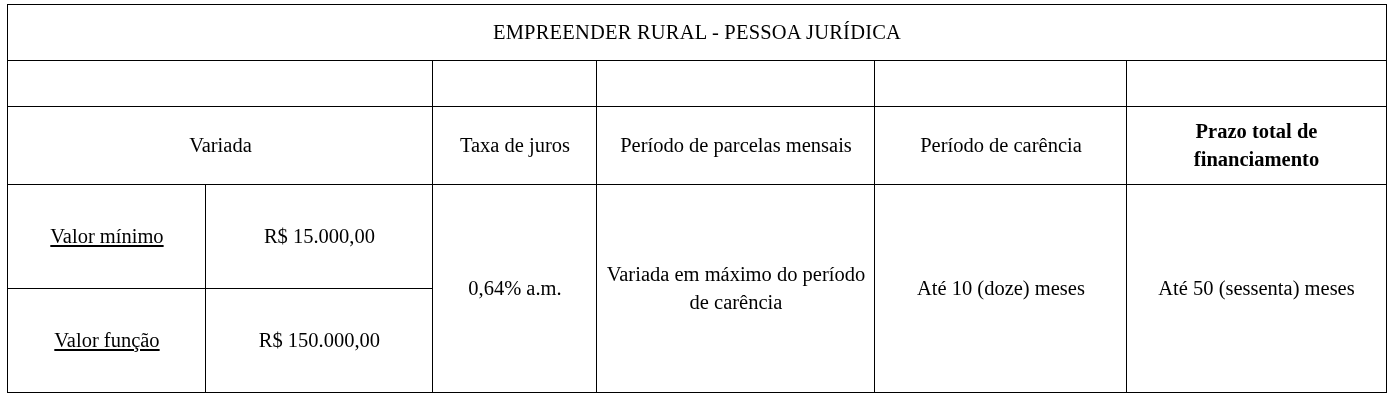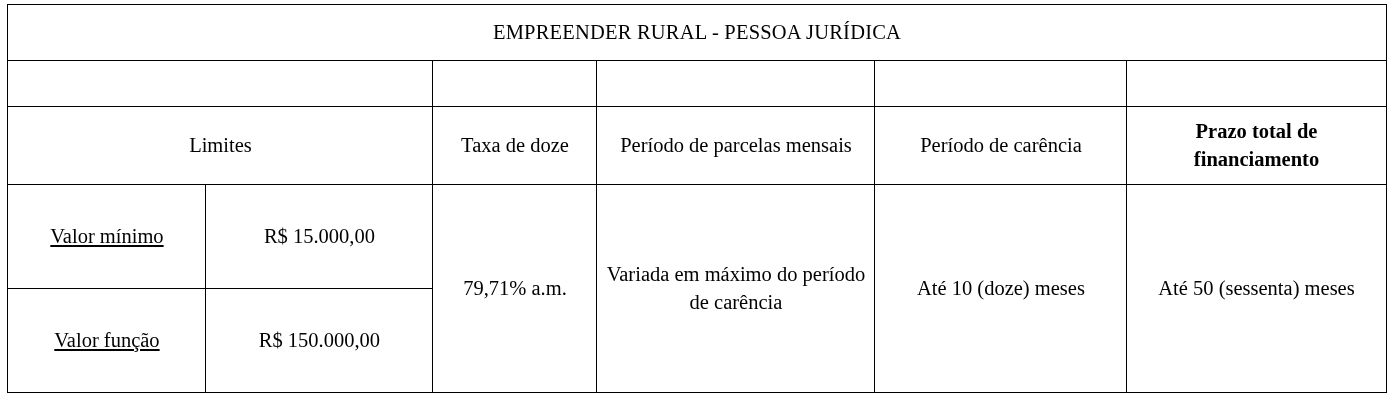--- a/index.html
+++ b/index.html
@@ -80,30 +80,30 @@
         <td class="title-cell" colspan="6">EMPREENDER RURAL - PESSOA JURÍDICA</td>
       </tr>
       <tr class="spacer-row">
         <td colspan="2"></td>
         <td></td>
         <td></td>
         <td></td>
         <td></td>
       </tr>
       <tr class="head-row">
-        <td colspan="2">Limites</td>
-        <td>Taxa de doze</td>
+        <td colspan="2">Variada</td>
+        <td>Taxa de juros</td>
         <td>Período de parcelas mensais</td>
         <td>Período de carência</td>
         <td class="head-bold">Prazo total de financiamento</td>
       </tr>
       <tr class="body-row-1">
         <td class="limit-label">Valor mínimo</td>
         <td class="limit-value">R$ 15.000,00</td>
-        <td rowspan="2">79,71% a.m.</td>
+        <td rowspan="2">0,64% a.m.</td>
         <td rowspan="2">Variada em máximo do período de carência</td>
         <td rowspan="2">Até 10 (doze) meses</td>
         <td rowspan="2">Até 50 (sessenta) meses</td>
       </tr>
       <tr class="body-row-2">
         <td class="limit-label">Valor função</td>
         <td class="limit-value">R$ 150.000,00</td>
       </tr>
     </tbody>
   </table>

